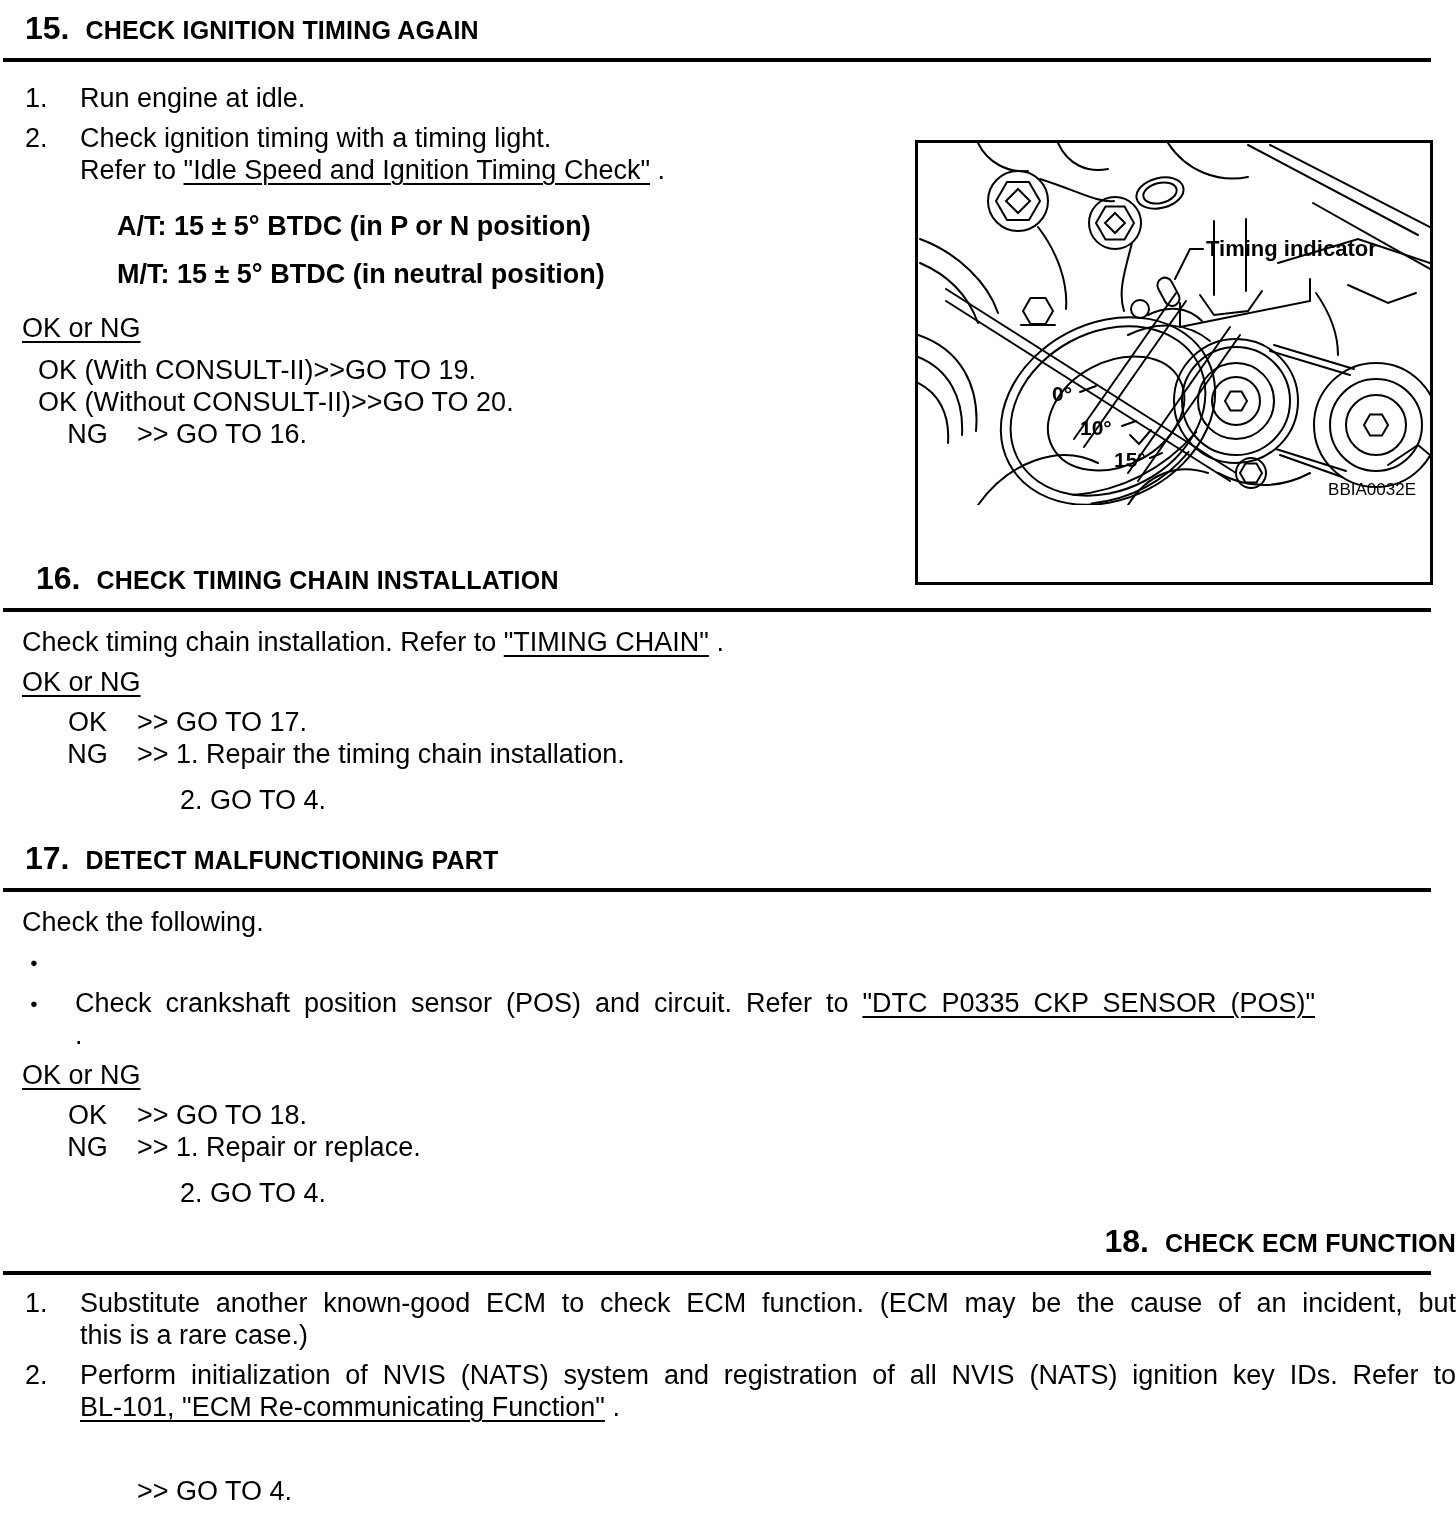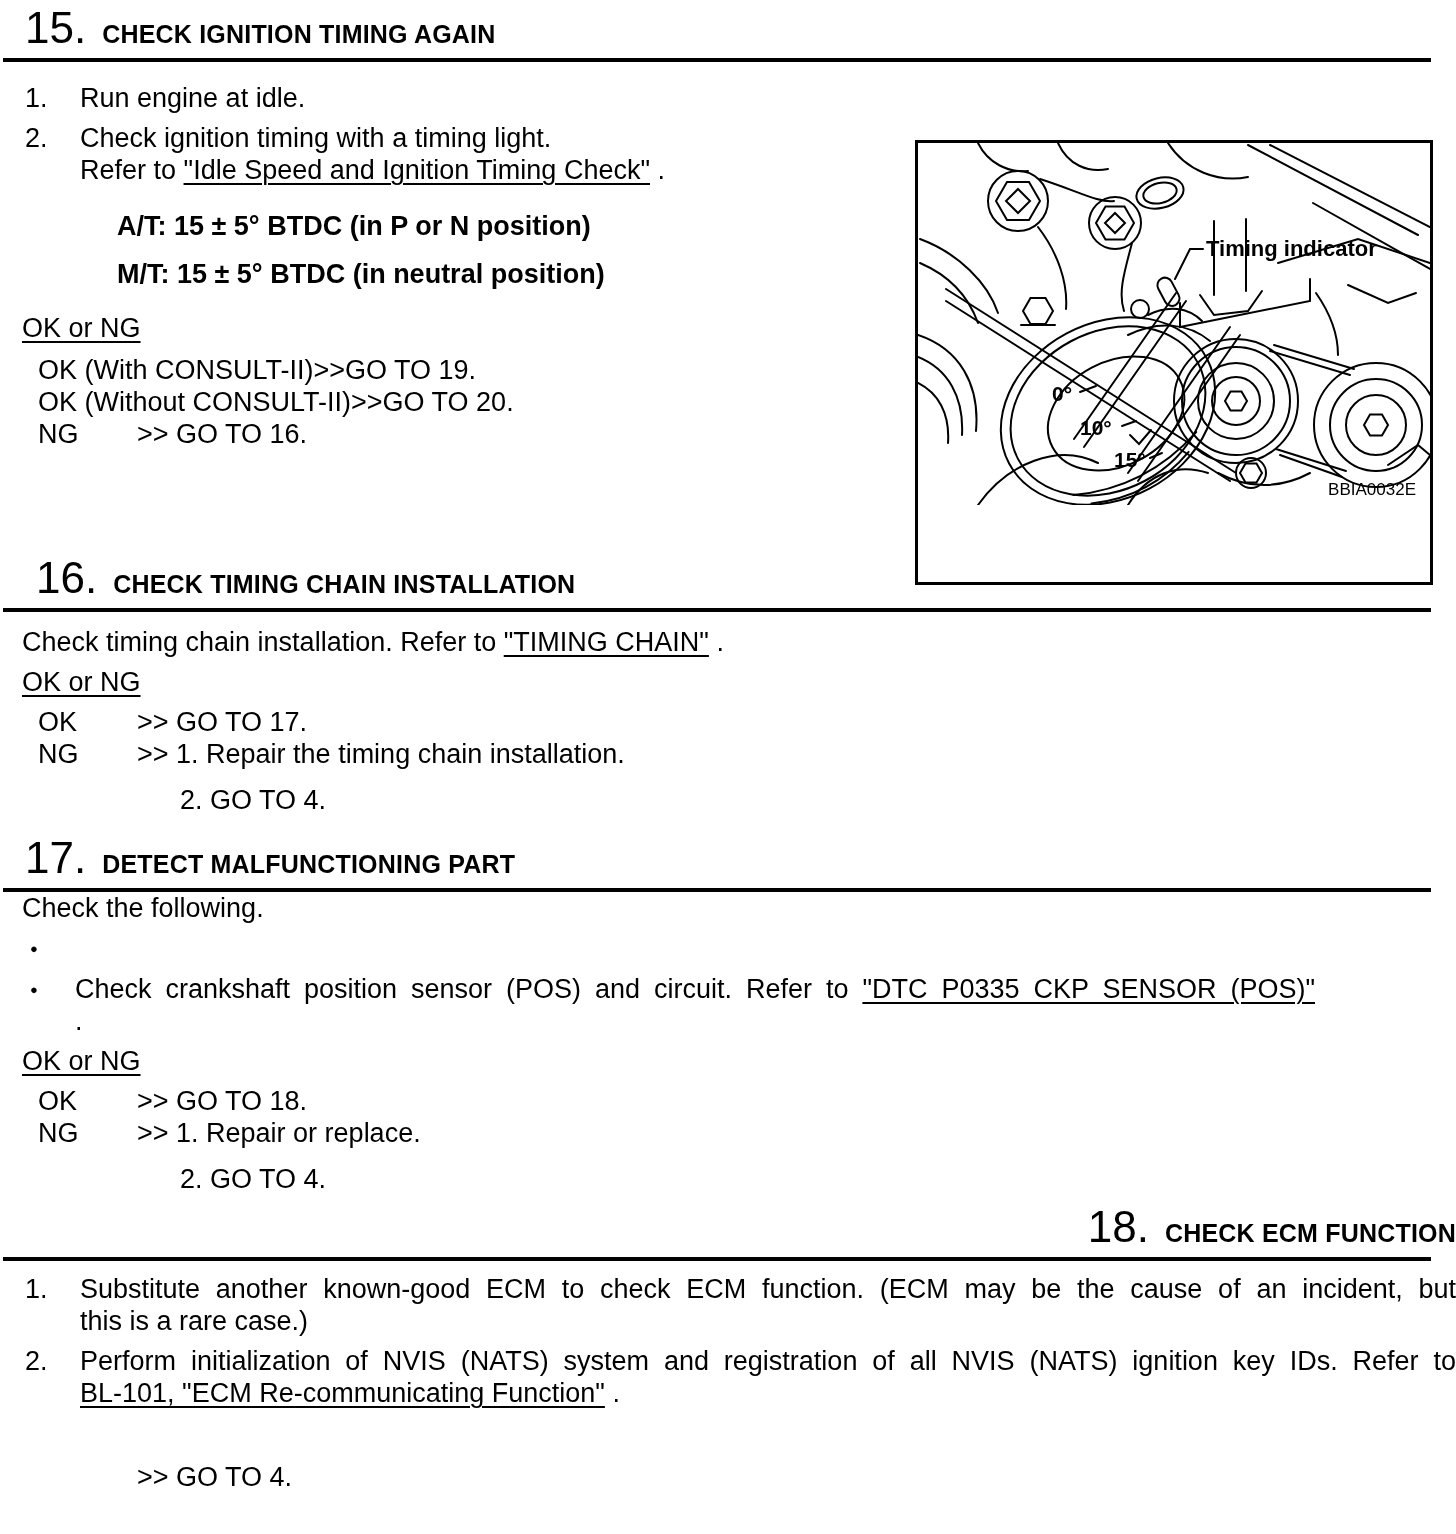--- a/index.html
+++ b/index.html
@@ -4,32 +4,32 @@
 <style>
   * { box-sizing: border-box; }
   html,body { margin:0; padding:0; }
   body {
     width:1456px; height:1534px; background:#ffffff; color:#000;
     font-family:"Liberation Sans", sans-serif;
     font-size:27px; line-height:32px;
     overflow:hidden; position:relative;
   }
   .step-header { display:flex; align-items:baseline; margin-left:25px; }
-  .step-num { font-size:44px; line-height:48px; font-weight:400; }
+  .step-num { font-size:32px; line-height:48px; font-weight:700; }
   .step-title { font-weight:bold; font-size:25px; margin-left:16px; letter-spacing:.2px; }
   .rule { height:4px; background:#000; width:1428px; margin-left:3px; }
   .num-item { display:flex; margin-left:25px; }
   .num-col { width:55px; flex:0 0 55px; }
   .num-body { flex:1 1 auto; }
   .plain { margin-left:22px; }
   .spec { margin-left:117px; font-weight:bold; margin-top:16px; }
   .okng { margin-left:22px; }
   .okng span { text-decoration:underline; text-decoration-thickness:2px; text-underline-offset:4px; }
   .result-plain { margin-left:38px; }
-  .result-row { display:flex; margin-left:38px; }
+  .result-row { display:flex; margin-left:38px;text-align:center; }
   .r-label { width:99px; flex:0 0 99px; }
   .cont-line { margin-left:180px; margin-top:14px; }
   .lnk { text-decoration:underline; text-decoration-thickness:2px; text-underline-offset:4px; }
   .bullet-row { display:flex; margin-left:30px; margin-top:8px; }
   .bullet { width:45px; flex:0 0 45px; font-size:13px; line-height:32px; padding-top:1px; }
   .b-body { width:1240px; flex:0 0 1240px; }
   .jl { text-align:justify; text-align-last:justify; }
   .w-full { width:1352px; }
   .figure-box {
     position:absolute; left:915px; top:140px; width:518px; height:445px;
@@ -193,21 +193,21 @@
   <span>&gt;&gt; 1. Repair the timing chain installation.</span>
 </div>
 <div class="cont-line">2. GO TO 4.</div>
 
 <div class="step-header" style="margin-top:18px;">
   <span class="step-num">17.</span>
   <span class="step-title">DETECT MALFUNCTIONING PART</span>
 </div>
 <div class="rule" style="margin-top:6px;"></div>
 
-<div class="plain" style="">Check the following.</div>
+<div class="plain" style="margin-top:14px;">Check the following.</div>
 
 <div class="bullet-row">
   <span class="bullet">●</span>
 </div>
 <div class="bullet-row">
   <span class="bullet">●</span>
   <span class="b-body">
     <span class="jl" style="display:block;"><span>Check crankshaft position sensor (POS) and circuit. Refer to </span><span class="lnk">"DTC P0335 CKP SENSOR (POS)"</span></span>
     <span style="display:block;">.</span>
   </span>

